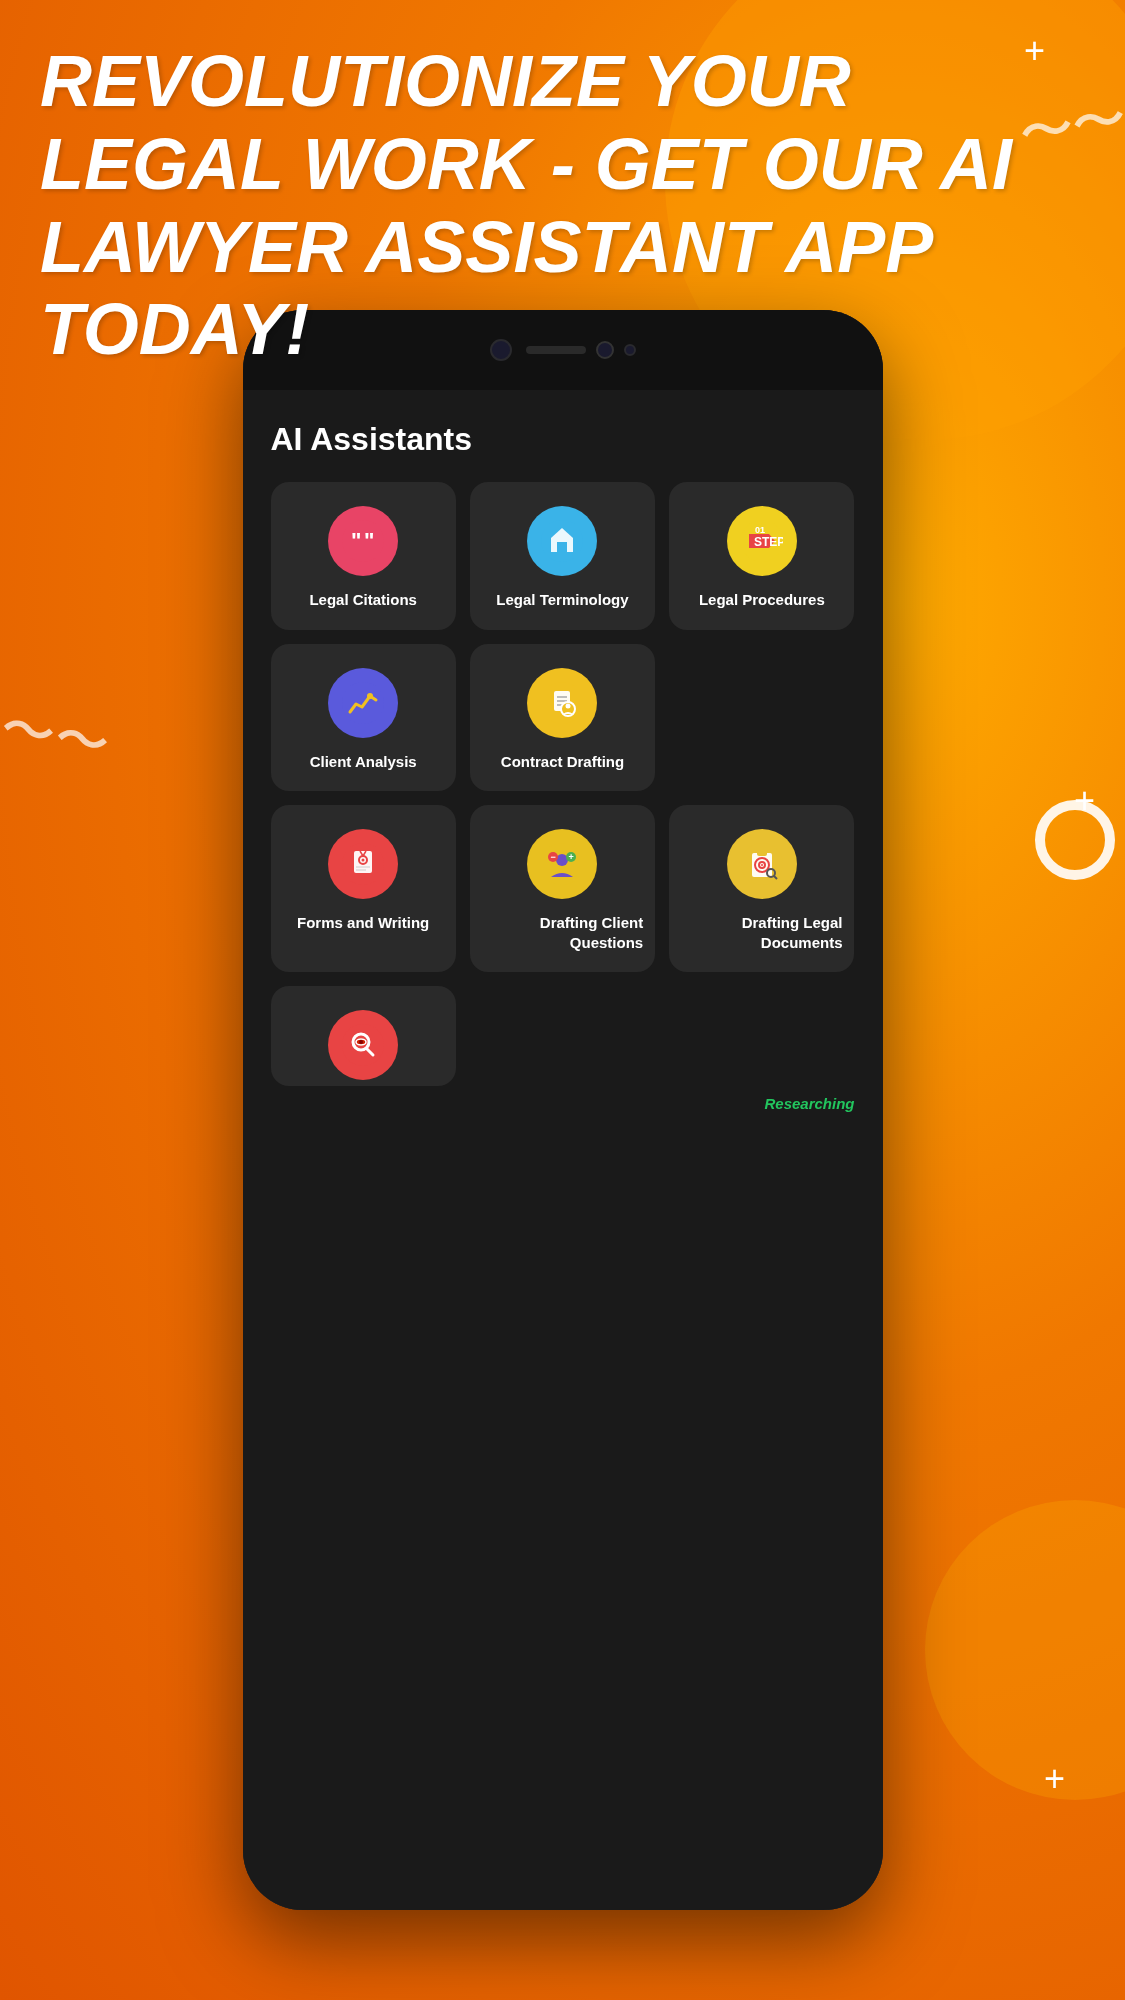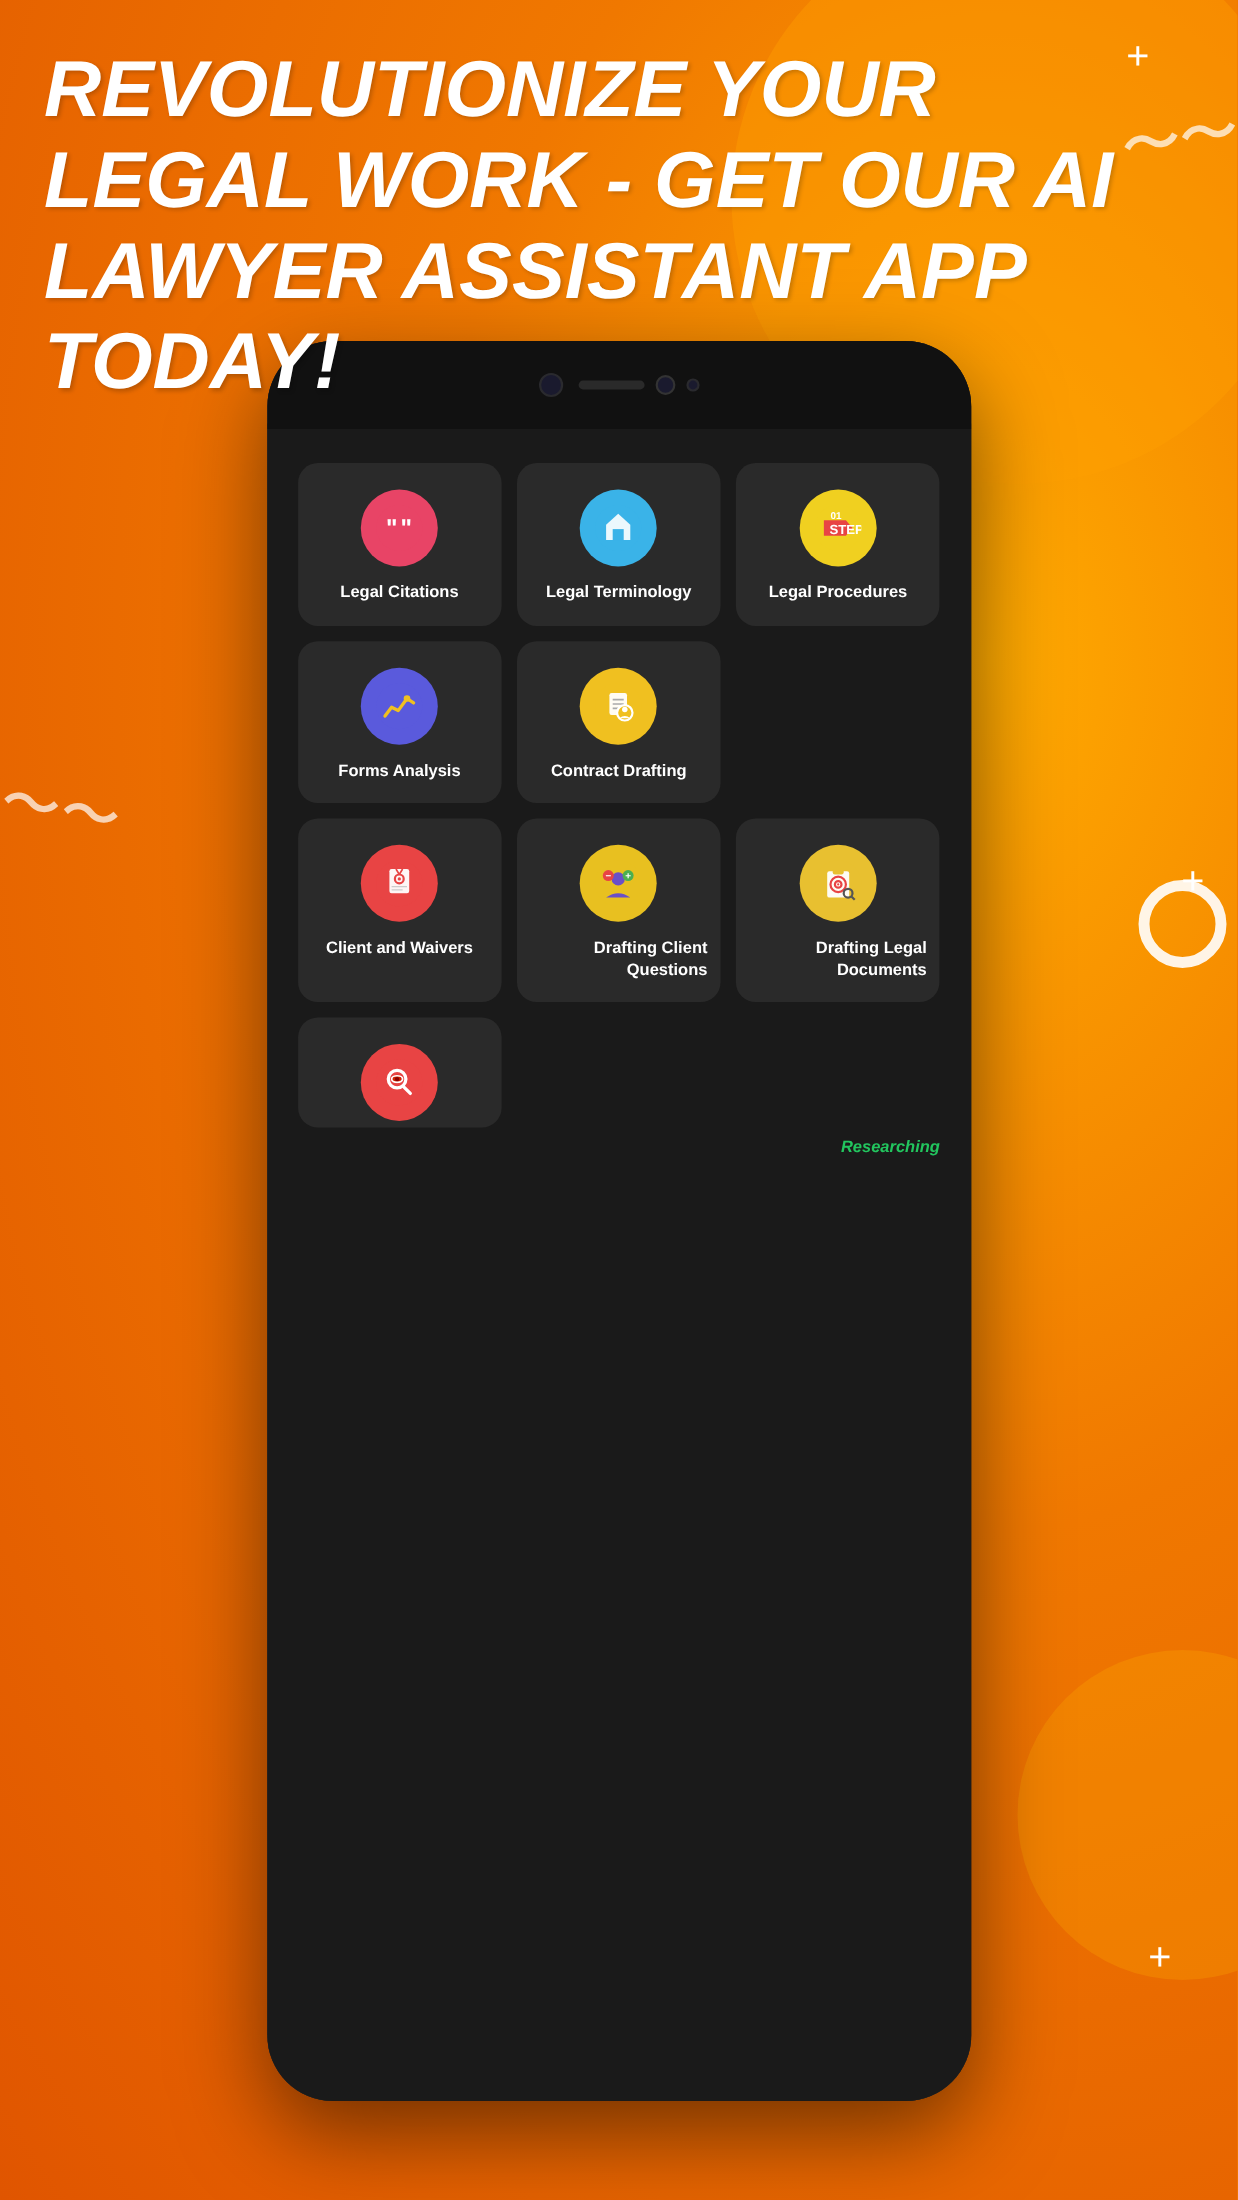--- a/index.html
+++ b/index.html
@@ -253,20 +253,21 @@
       <div class="front-camera-left"></div>
       <div class="phone-speaker"></div>
       <div class="phone-camera"></div>
       <div style="width:12px;height:12px;background:#1a1a2e;border-radius:50%;border:2px solid #2a2a2e;"></div>
     </div>
   </div>
 
   <div class="phone-screen">
     <div class="screen-content">
 
+      <div class="section-title">AI Assistants</div>
 
       <div class="cards-grid">
 
         <div class="card">
           <div class="card-icon icon-citations">
             <svg viewBox="0 0 42 42" fill="none" xmlns="http://www.w3.org/2000/svg">
               <circle cx="21" cy="21" r="21" fill="#e84466"></circle>
               <text x="9" y="28" font-size="22" fill="white" font-weight="bold">"</text>
               <text x="22" y="28" font-size="22" fill="white" font-weight="bold">"</text>
             </svg>
@@ -306,21 +307,21 @@
 
         <div class="card">
           <div class="card-icon icon-analysis">
             <svg viewBox="0 0 42 42" fill="none" xmlns="http://www.w3.org/2000/svg">
               <circle cx="21" cy="21" r="21" fill="#5a5adc"></circle>
 
               <polyline points="8,30 14,22 20,25 28,14 34,18" stroke="#f0c020" stroke-width="3" fill="none" stroke-linecap="round" stroke-linejoin="round"></polyline>
               <circle cx="28" cy="14" r="3" fill="#f0c020"></circle>
             </svg>
           </div>
-          <div class="card-label">Forms Analysis</div>
+          <div class="card-label">Client Analysis</div>
         </div>
 
         <div class="card">
           <div class="card-icon icon-drafting">
             <svg viewBox="0 0 42 42" fill="none" xmlns="http://www.w3.org/2000/svg">
               <circle cx="21" cy="21" r="21" fill="#f0c020"></circle>
 
               <rect x="13" y="9" width="16" height="20" rx="2" fill="white" opacity="0.95"></rect>
               <line x1="16" y1="15" x2="26" y2="15" stroke="#aaa" stroke-width="1.5"></line>
               <line x1="16" y1="19" x2="26" y2="19" stroke="#aaa" stroke-width="1.5"></line>
@@ -345,21 +346,21 @@
 
               <rect x="12" y="8" width="18" height="22" rx="2" fill="white" opacity="0.95"></rect>
 
               <circle cx="21" cy="17" r="4" fill="none" stroke="#e84444" stroke-width="2"></circle>
               <circle cx="21" cy="17" r="1.5" fill="#e84444"></circle>
               <path d="M21 13 L18 8 M21 13 L24 8" stroke="#e84444" stroke-width="1.5"></path>
               <line x1="14" y1="24" x2="28" y2="24" stroke="#ccc" stroke-width="1"></line>
               <line x1="14" y1="27" x2="24" y2="27" stroke="#ccc" stroke-width="1"></line>
             </svg>
           </div>
-          <div class="card-label">Client and Waivers</div>
+          <div class="card-label">Forms and Writing</div>
         </div>
 
         <div class="card">
           <div class="card-icon icon-answering">
             <svg viewBox="0 0 42 42" fill="none" xmlns="http://www.w3.org/2000/svg">
               <circle cx="21" cy="21" r="21" fill="#e8c020"></circle>
 
               <circle cx="21" cy="17" r="6" fill="#6a4fc8"></circle>
               <path d="M10 34 Q21 26 32 34" fill="#6a4fc8"></path>
 

